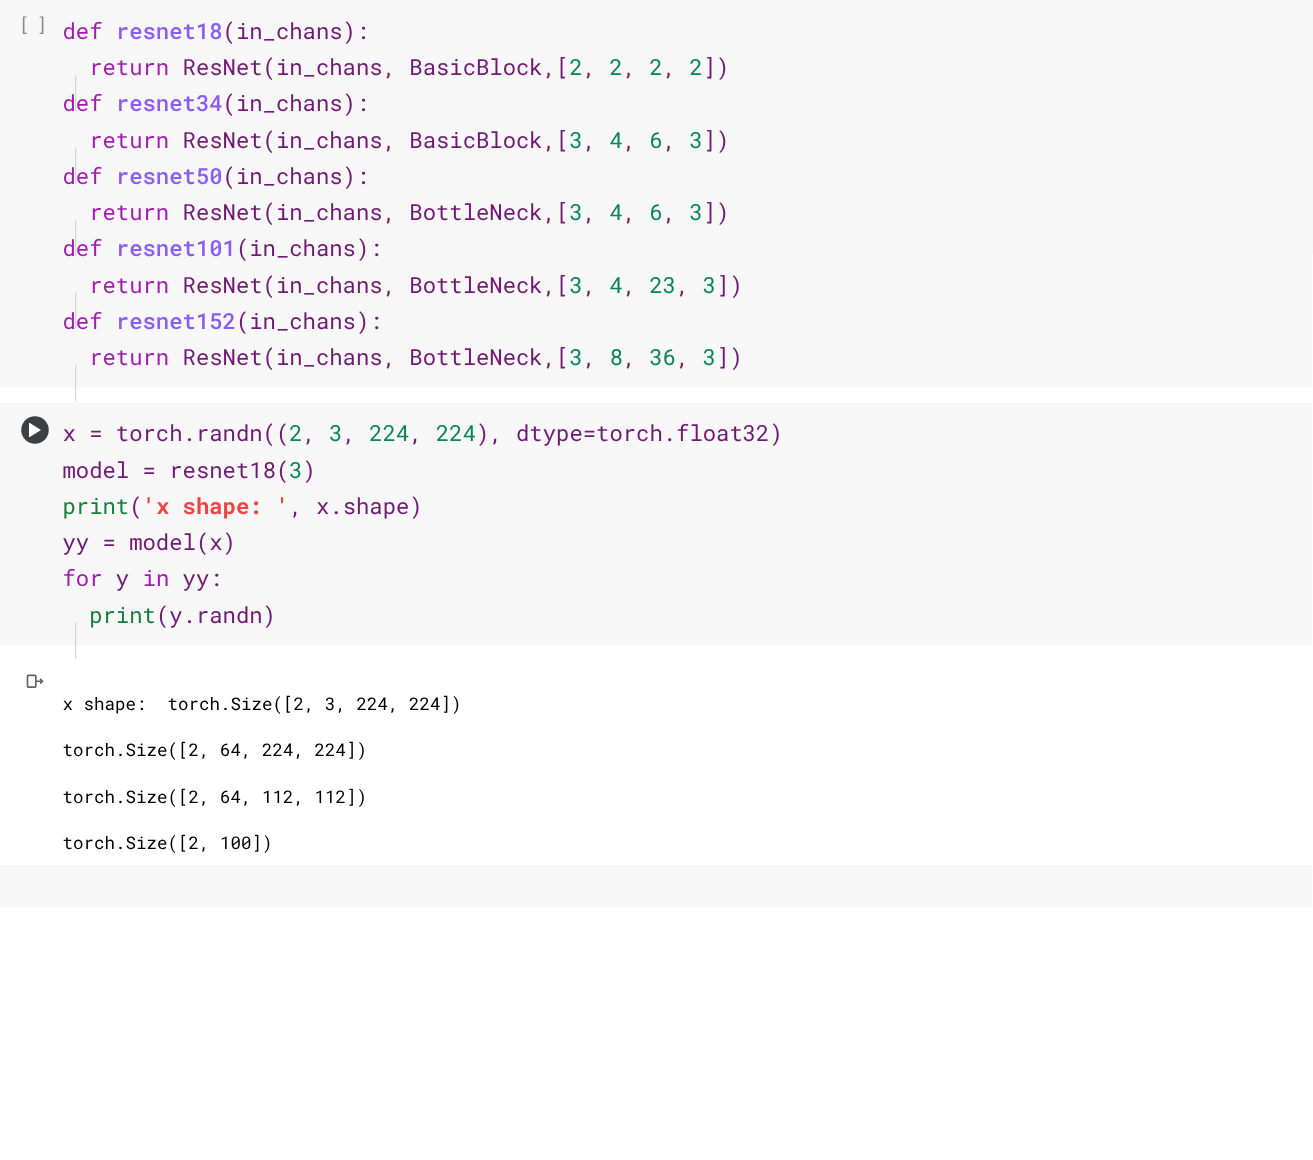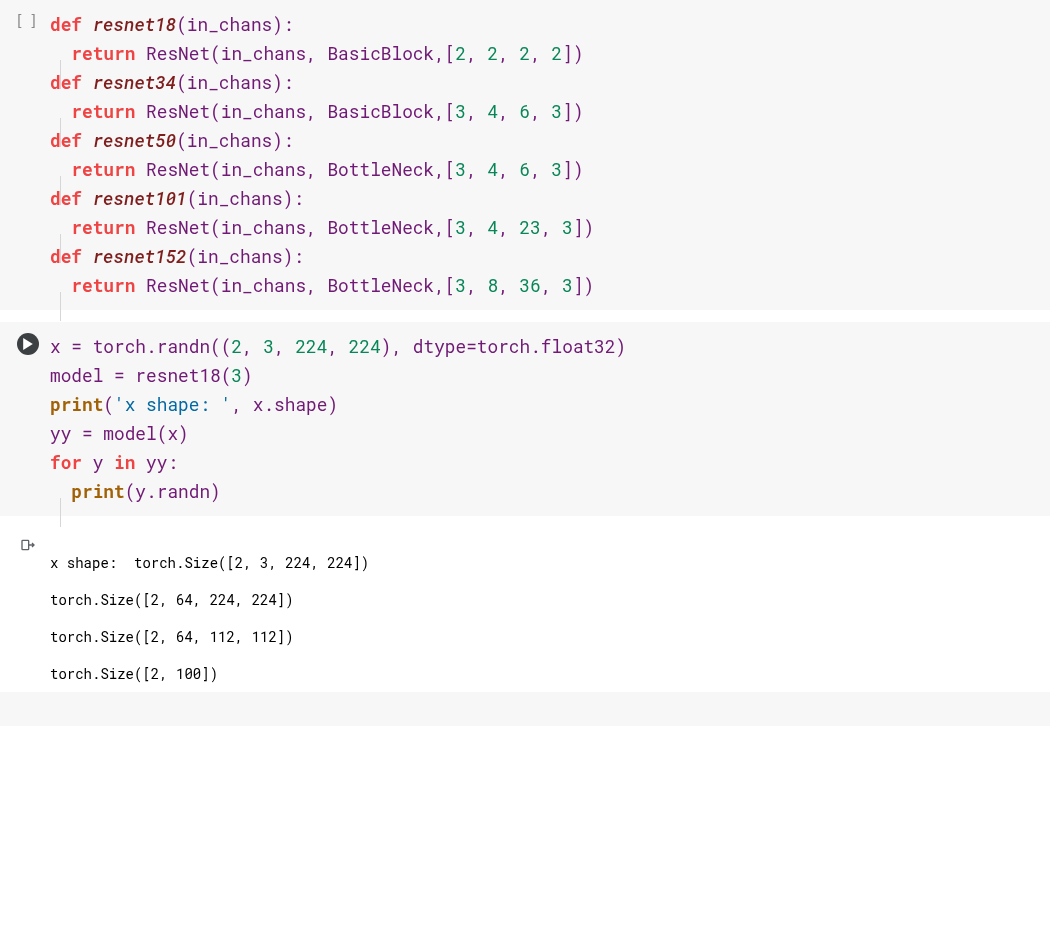--- a/index.html
+++ b/index.html
@@ -73,25 +73,25 @@
   .indent-guide {
     border-left: 1px solid #d6d6d6;
     display:inline-block;
     height:29px;
     vertical-align:top;
     position:absolute;
     left:10px;
     top:0;
   }
   .indent-wrap { position:relative; display:inline-block; width:0;}
-  .kw   { color: #ef4444; font-weight:bold;}       
-  .fn   { color: #7f1d1d; font-weight:500;font-style:italic;}
-  .builtin { color:#a16207;font-weight:bold; }
+  .kw   { color: #a21caf; font-weight:normal;}       
+  .fn   { color: #8b5cf6; font-weight:500;}
+  .builtin { color:#15803d; }
   .num  { color: #098658; }
-  .str  { color: #0369a1; }
+  .str  { color: #ef4444; font-weight: bold; }
   .op   { color: #701a75; }
   .output-text {
     font-family: "Roboto Mono","Menlo","Consolas",monospace;
     font-size: 14px;
     line-height: 21px;
     white-space: pre;
     color: #000;
     margin-top: 16px;
   }
 </style>

